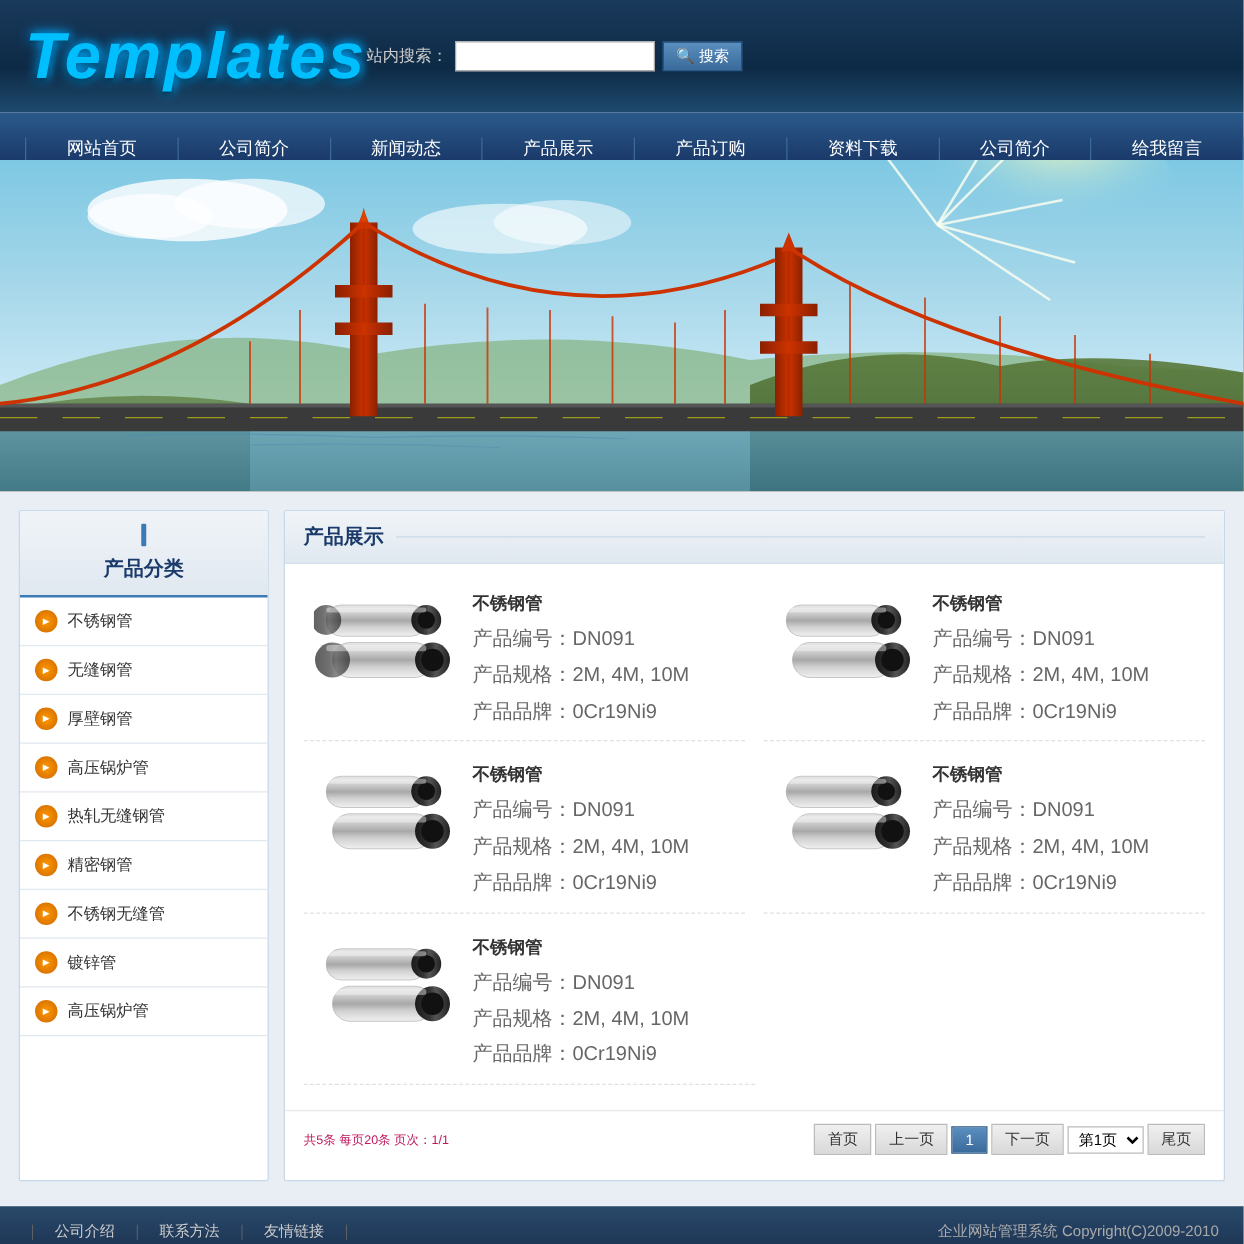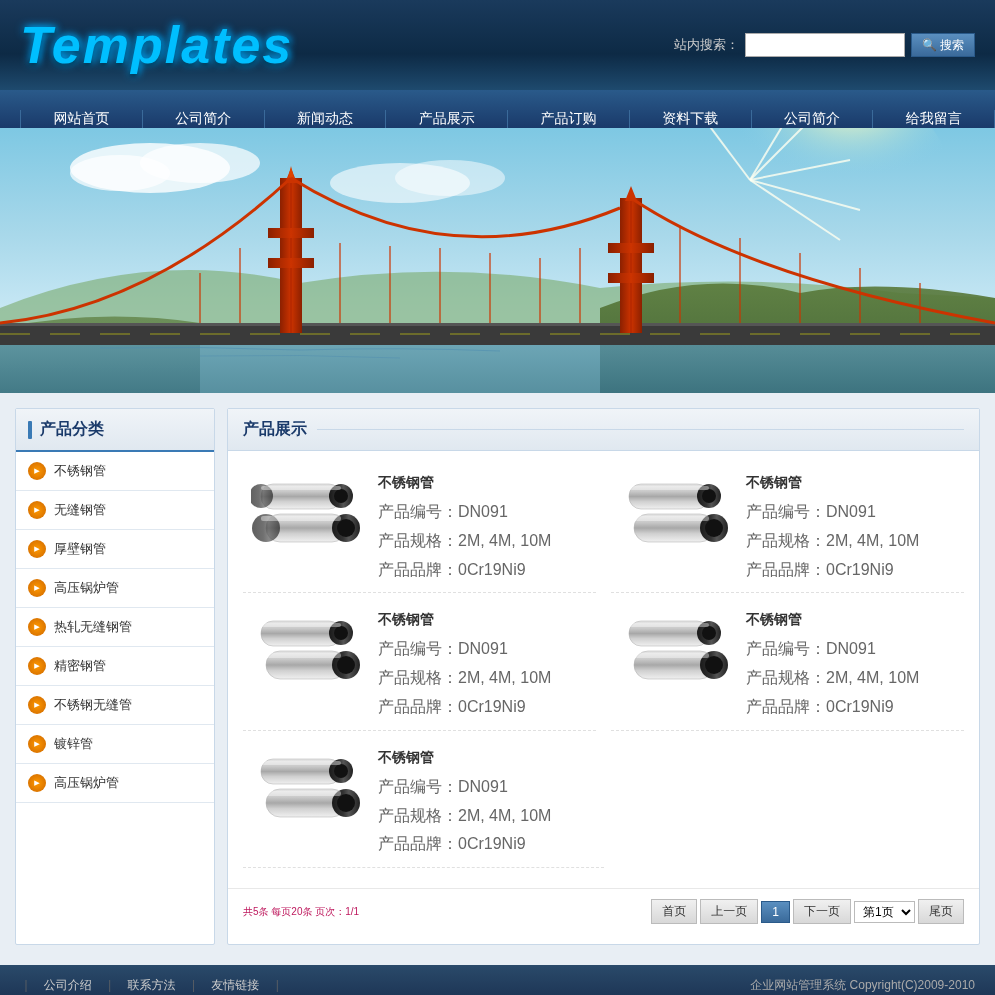--- a/index.html
+++ b/index.html
@@ -4,21 +4,20 @@
   <style>
     * { margin: 0; padding: 0; box-sizing: border-box; }
     body { font-family: "Microsoft YaHei", "SimHei", Arial, sans-serif; font-size: 13px; background: #e8eef4; color: #333; width: 995px; }
 
     
     #header {
       background: linear-gradient(180deg, #1a3a5c 0%, #0d2a45 60%, #1e4a6e 100%);
       height: 90px;
       display: flex;
       align-items: center;
-      justify-content: space-between;
       padding: 0 20px;
     }
     #logo-text {
       font-size: 52px;
       font-weight: bold;
       font-style: italic;
       color: #00bfff;
       text-shadow: 0 0 10px #00aaff, 0 2px 4px #000, 2px 0 6px #0088cc;
       letter-spacing: 2px;
     }
@@ -100,20 +99,21 @@
     #sidebar-title {
       background: linear-gradient(180deg, #f0f4f8, #e0e8f0);
       border-bottom: 2px solid #3a7ab5;
       padding: 10px 12px;
       font-size: 16px;
       font-weight: bold;
       color: #1a3a6a;
       display: flex;
       align-items: center;
       gap: 8px;
+      flex-direction: column;
     }
     #sidebar-title-bar {
       width: 4px;
       height: 18px;
       background: #3a7ab5;
       border-radius: 1px;
     }
     .sidebar-item {
       display: flex;
       align-items: center;

